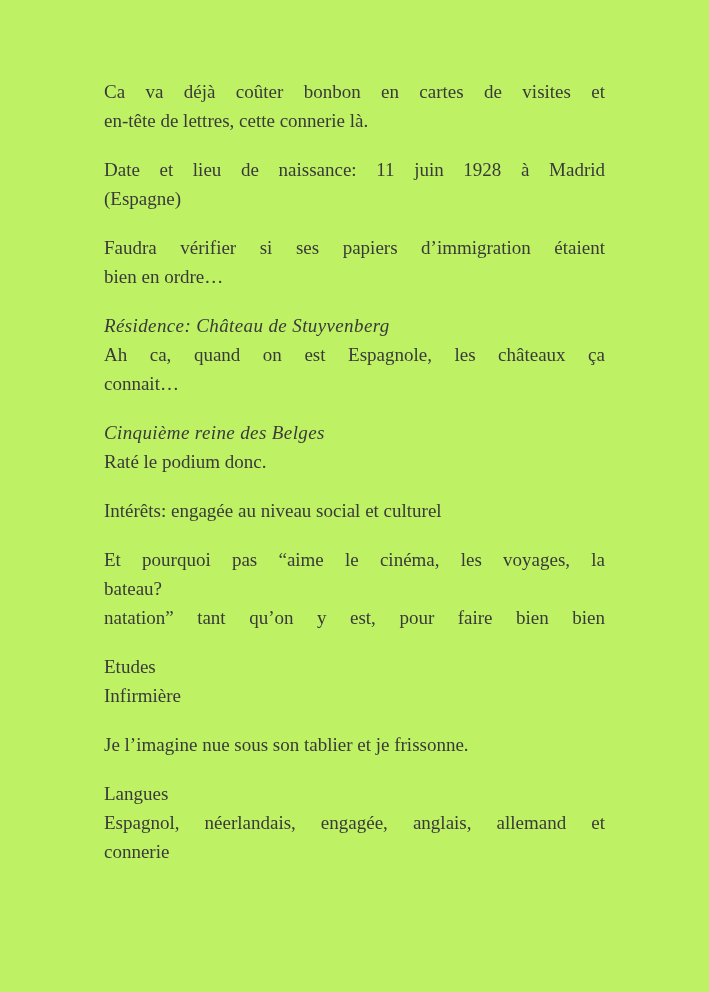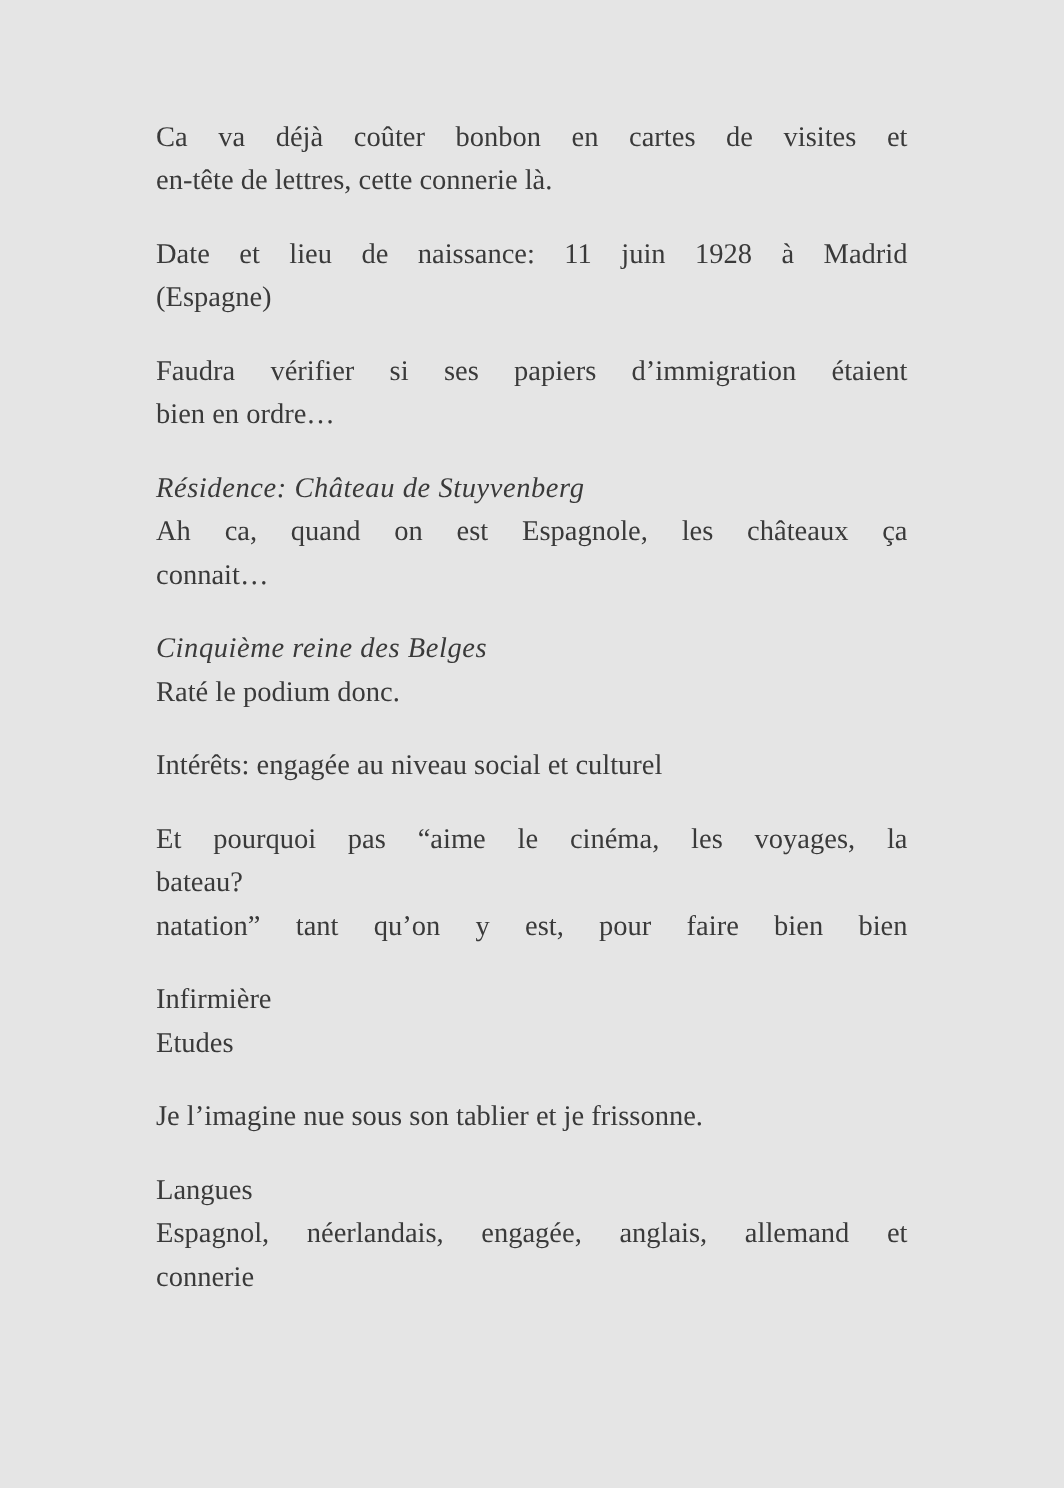--- a/index.html
+++ b/index.html
@@ -4,21 +4,21 @@
 <style>
   html, body {
     margin: 0;
     padding: 0;
     background: #ffffff;
   }
   .page {
     position: relative;
     width: 709px;
     height: 992px;
-    background: #e5e5e5;
+    background: #bef264;
     overflow: hidden;
     font-family: "Liberation Serif", "DejaVu Serif", serif;
     color: #3a3a3a;
   }
   .text-block {
     position: absolute;
     left: 104px;
     top: 77px;
     width: 501px;
     font-size: 19px;
@@ -85,22 +85,22 @@
       <div class="line">Intérêts: engagée au niveau social et culturel</div>
     </div>
 
     <div class="para">
       <div class="line stretch">Et pourquoi pas “aime le cinéma, les voyages, la</div>
       <div class="line">bateau?</div>
       <div class="line stretch">natation” tant qu’on y est, pour faire bien bien</div>
     </div>
 
     <div class="para">
+      <div class="line">Etudes</div>
       <div class="line">Infirmière</div>
-      <div class="line">Etudes</div>
     </div>
 
     <div class="para">
       <div class="line">Je l’imagine nue sous son tablier et je frissonne.</div>
     </div>
 
     <div class="para">
       <div class="line">Langues</div>
       <div class="line stretch">Espagnol, néerlandais, engagée, anglais, allemand et</div>
       <div class="line">connerie</div>

